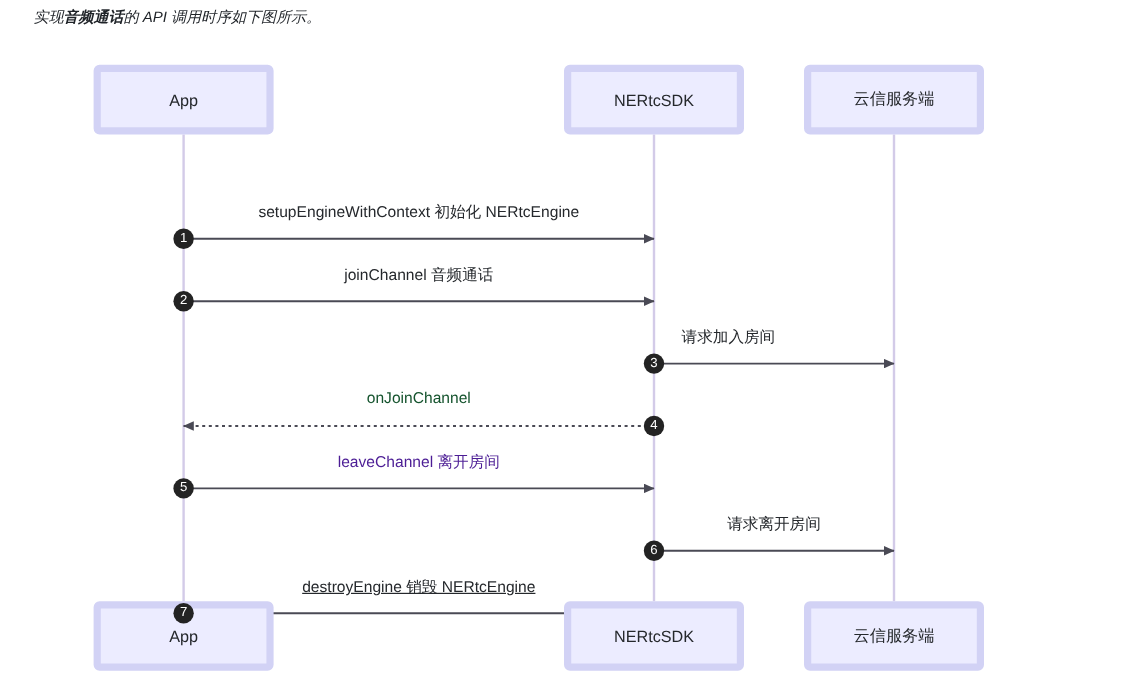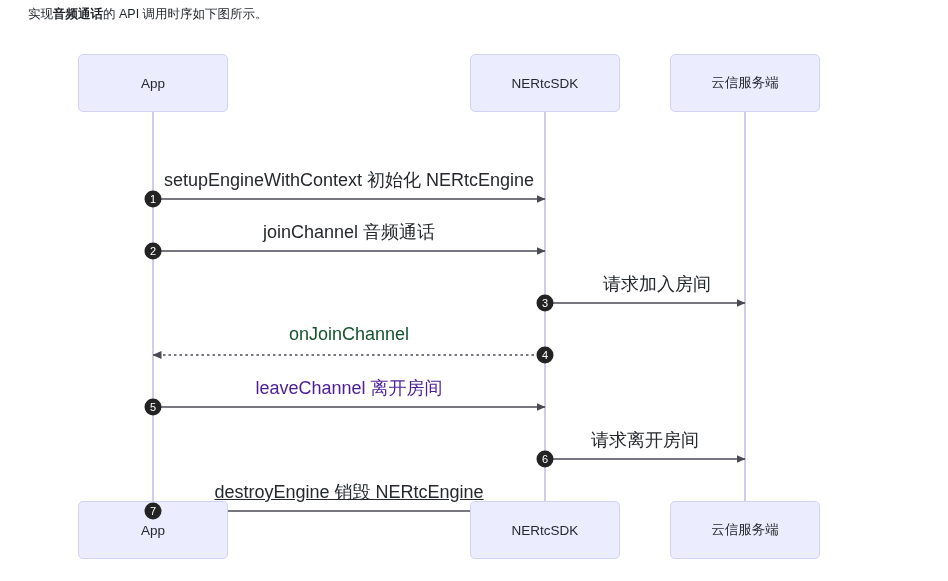--- a/index.html
+++ b/index.html
@@ -17,20 +17,21 @@
 
   
   #intro {
     position: absolute;
     left: 28px;
     top: 5px;
     font-size: 12.5px;
     line-height: 18px;
     color: #1f2328;
     white-space: pre;
+    font-style: italic;
   }
   #intro .strong { font-weight: 700; }
 
   
   #diagram {
     position: absolute;
     left: 0;
     top: 32px;
     width: 948px;
     height: 549px;
@@ -39,36 +40,36 @@
     display: block;
     width: 948px;
     height: 549px;
   }
 
   
   .actor-box {
     position: absolute;
     box-sizing: border-box;
     background: #ececff;
-    border: 1px solid #4d7c0f;
+    border: 6px solid #4d7c0f;
     border-radius: 5px;
     display: flex;
     align-items: center;
     justify-content: center;
     font-size: 13.5px;
     color: #25282c;
   }
   .actor-label {
     pointer-events: none;
   }
 
   
   .msg-label {
     position: absolute;
-    font-size: 18px;
+    font-size: 13px;
     color: #25282c;
     white-space: nowrap;
     transform: translateX(-50%);
   }
 
   
   .seq-num {
     position: absolute;
     width: 17px;
     height: 17px;
@@ -128,21 +129,21 @@
       <div class="actor-box" style="left: 670px; top: 22px; width: 150px; height: 58px; background: rgb(236, 236, 255); border-color: rgb(210, 210, 245);">
         <span class="actor-label" style="color: rgb(37, 40, 44);">云信服务端</span>
       </div>
       <div class="actor-box" style="left: 670px; top: 469px; width: 150px; height: 58px; background: rgb(236, 236, 255); border-color: rgb(210, 210, 245);">
         <span class="actor-label" style="color: rgb(37, 40, 44);">云信服务端</span>
       </div>
       <div class="msg-label" style="left: 349px; top: 136px; color: rgb(37, 40, 44);">setupEngineWithContext 初始化 NERtcEngine</div>
       <div class="seq-num" style="left: 153px; top: 167px; background: rgb(35, 35, 35); color: rgb(255, 255, 255);">1</div>
       <div class="msg-label" style="left: 349px; top: 188px; color: rgb(37, 40, 44);">joinChannel 音频通话</div>
       <div class="seq-num" style="left: 153px; top: 219px; background: rgb(35, 35, 35); color: rgb(255, 255, 255);">2</div>
-      <div class="msg-label" style="left: 657px; top: 240px; color: rgb(37, 40, 44);">请求加入房间</div>
+      <div class="msg-label" style="left: 607px; top: 240px; color: rgb(37, 40, 44);">请求加入房间</div>
       <div class="seq-num" style="left: 545px; top: 271px; background: rgb(35, 35, 35); color: rgb(255, 255, 255);">3</div>
       <div class="msg-label" style="left: 349px; top: 292px; color: #14532d;">onJoinChannel</div>
       <div class="seq-num" style="left: 545px; top: 323px; background: rgb(35, 35, 35); color: rgb(255, 255, 255);">4</div>
       <div class="msg-label" style="left: 349px; top: 344px; color: #4c1d95;">leaveChannel 离开房间</div>
       <div class="seq-num" style="left: 153px; top: 375px; background: rgb(35, 35, 35); color: rgb(255, 255, 255);">5</div>
       <div class="msg-label" style="left: 645px; top: 396px; color: rgb(37, 40, 44);">请求离开房间</div>
       <div class="seq-num" style="left: 545px; top: 427px; background: rgb(35, 35, 35); color: rgb(255, 255, 255);">6</div>
       <div class="msg-label" style="left: 349px; top: 448px; color: rgb(37, 40, 44); text-decoration: underline;">destroyEngine 销毁 NERtcEngine</div>
       <div class="seq-num" style="left: 153px; top: 479px; background: rgb(35, 35, 35); color: rgb(255, 255, 255);">7</div>
     </div>

